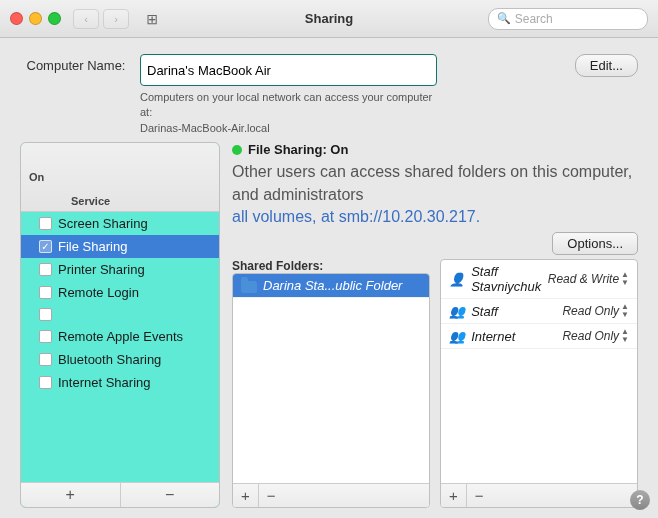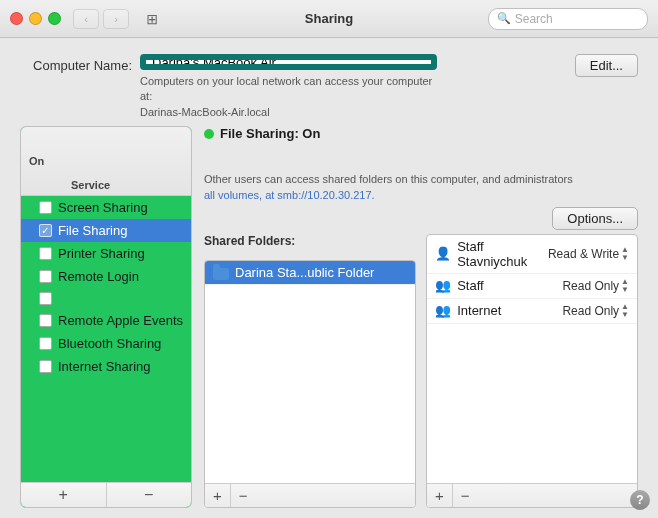--- a/index.html
+++ b/index.html
@@ -100,67 +100,67 @@
     
     .computer-name-row {
       display: flex;
       align-items: flex-start;
       margin-bottom: 6px;
     }
     .cn-label {
       font-size: 13px;
       color: #333;
       min-width: 120px;
-      text-align: right;
+      text-align: center;
       padding-right: 8px;
       padding-top: 4px;
     }
     .cn-field-wrap {
       flex: 1;
       display: flex;
       flex-direction: column;
     }
     .cn-input {
       width: 100%;
-      height: 16px;
-      border: 6px solid #0f766e;
+      height: 32px;
+      border: 1px solid #0f766e;
       border-radius: 4px;
       padding: 2px 6px;
       font-size: 13px;
       background: #fff;
       outline: none;
     }
     .cn-sublabel {
       font-size: 11px;
       color: #555;
       margin-top: 4px;
       line-height: 1.4;
     }
     .edit-btn {
       background: linear-gradient(to bottom, #f8f8f8, #e5e5e5);
       border: 1px solid #b0b0b0;
-      border-radius: 4px;
+      border-radius: 10px;
       padding: 3px 14px;
       font-size: 13px;
       cursor: pointer;
       color: #222;
       margin-left: 128px;
     }
 
     
     .main-panel {
       display: flex;
       flex: 1;
       gap: 12px;
     }
 
     
     .sidebar {
-      width: 172px;
-      background: #22c55e;
+      width: 200px;
+      background: #5eead4;
       border: 1px solid #c0c0c0;
       border-radius: 6px;
       display: flex;
       flex-direction: column;
       overflow: hidden;
       flex-shrink: 0;
     }
     .sidebar-header {
       display: flex;
       align-items: center;
@@ -261,24 +261,23 @@
       height: 10px;
       border-radius: 50%;
       background: #28c940;
       flex-shrink: 0;
     }
     .status-title {
       font-size: 13px;
       font-weight: 600;
     }
     .status-desc {
-      font-size: 11px;
+      font-size: 16px;
       color: #555;
       line-height: 1.4;
-      margin-top: 27px;
     }
     .options-row {
       display: flex;
       justify-content: flex-end;
     }
     .options-btn {
       background: linear-gradient(to bottom, #f8f8f8, #e5e5e5);
       border: 1px solid #b0b0b0;
       border-radius: 5px;
       padding: 3px 14px;
@@ -295,34 +294,35 @@
     }
     .table-section {
       display: flex;
       flex-direction: column;
       flex: 1;
     }
     .table-header-label {
       font-size: 12px;
       font-weight: 600;
       color: #333;
-      margin-bottom: 12px;
+      margin-bottom: 0;
     }
     .table-box {
       flex: 1;
       border: 1px solid #c0c0c0;
       border-radius: 4px;
       background: #fff;
       overflow: hidden;
       display: flex;
       flex-direction: column;
     }
     .table-content {
       flex: 1;
       overflow-y: auto;
+      font-style: italic;
     }
     .table-row {
       display: flex;
       align-items: center;
       padding: 4px 8px;
       gap: 6px;
       border-bottom: 1px solid #f0f0f0;
       cursor: default;
     }
     .table-row.selected {

